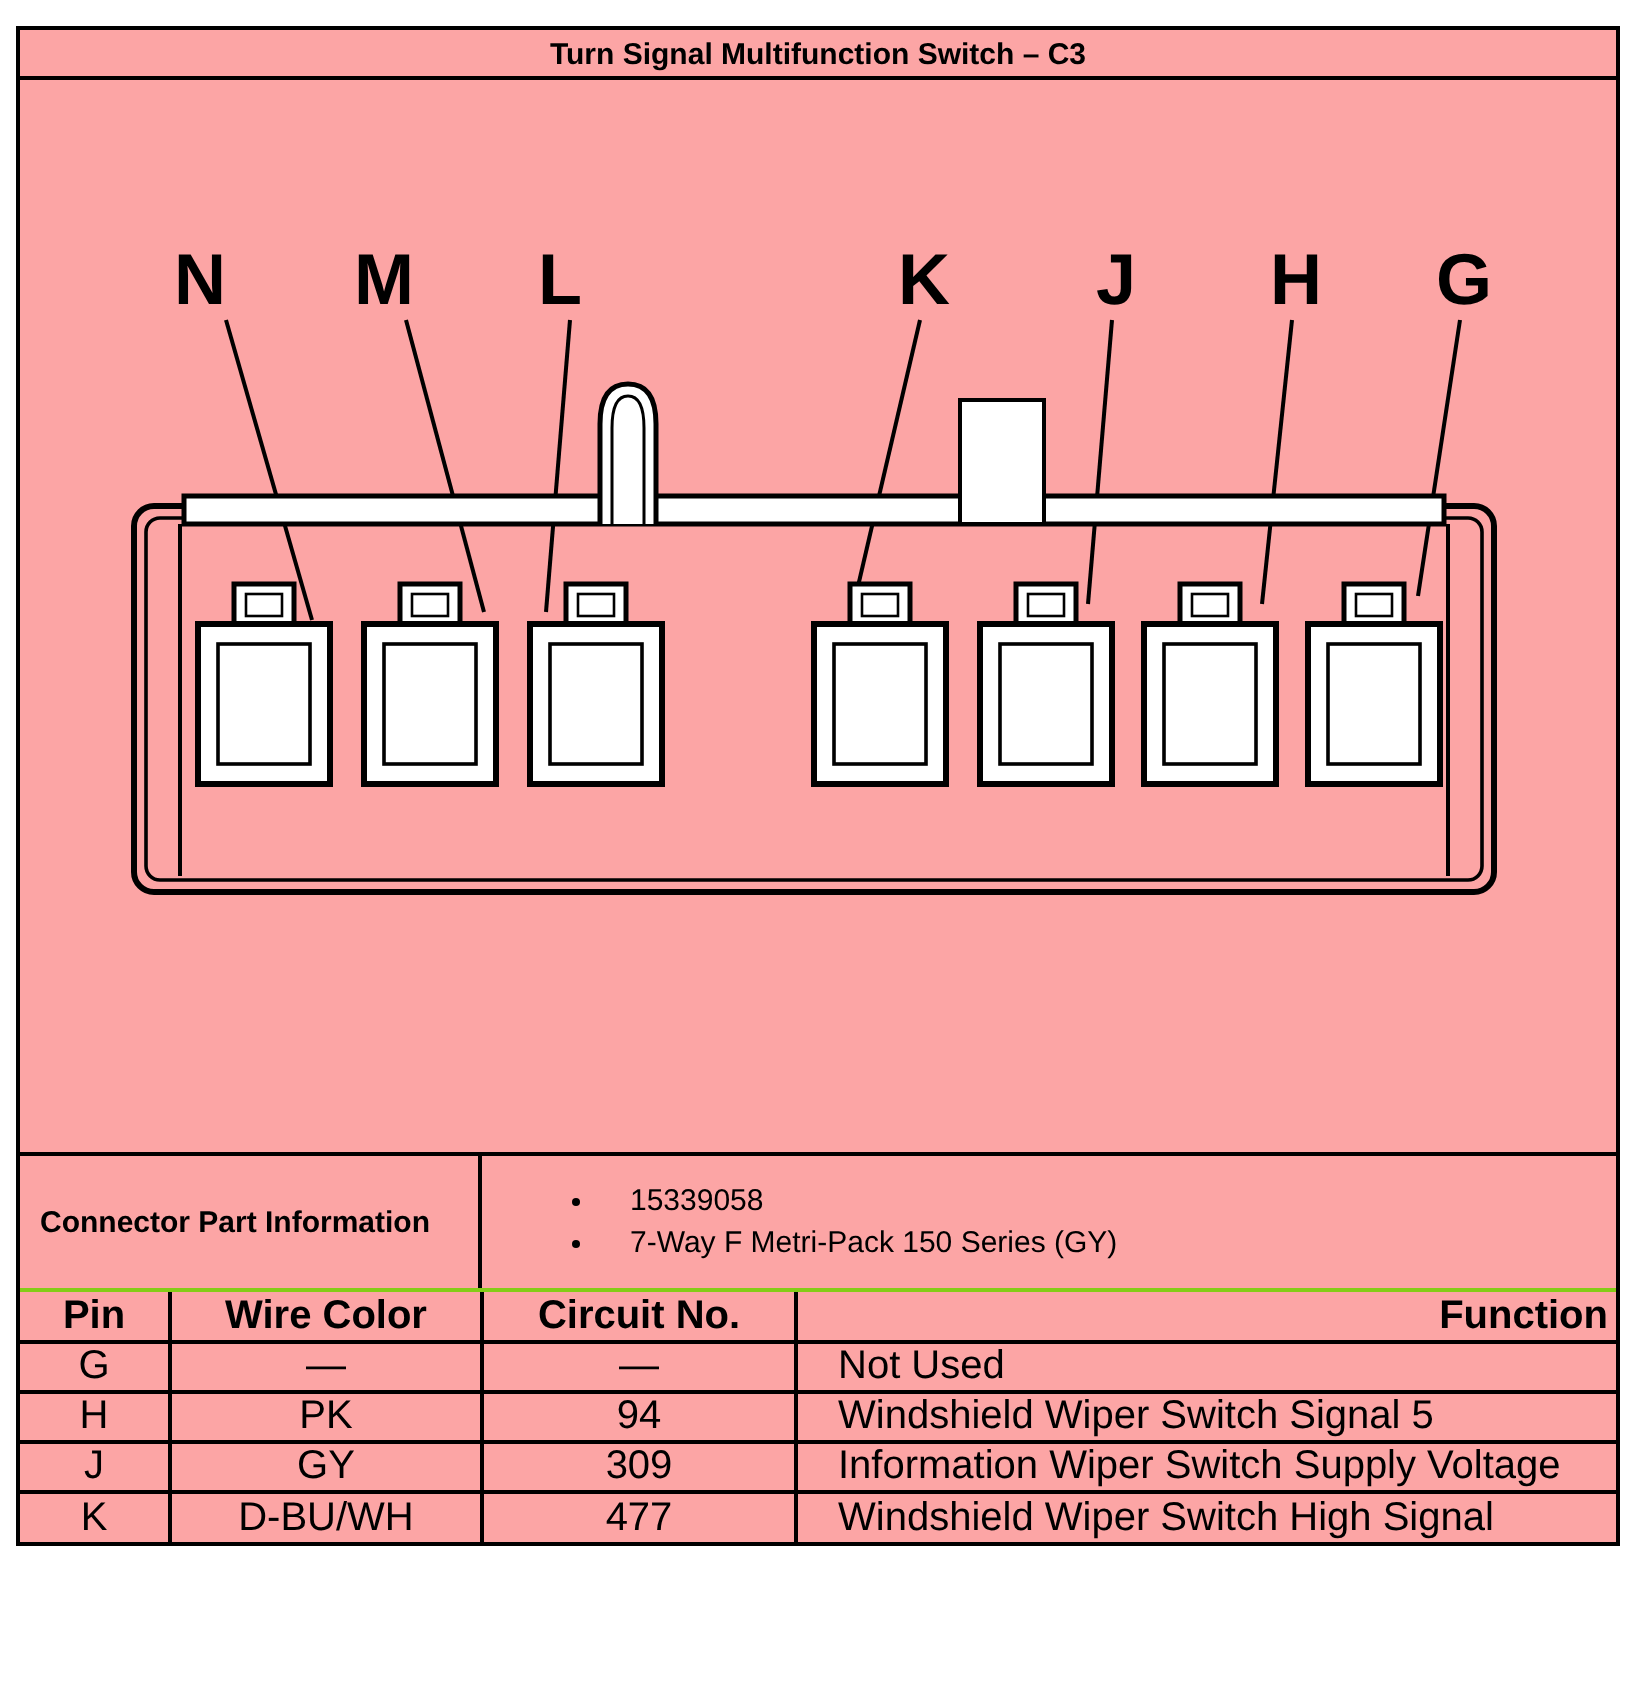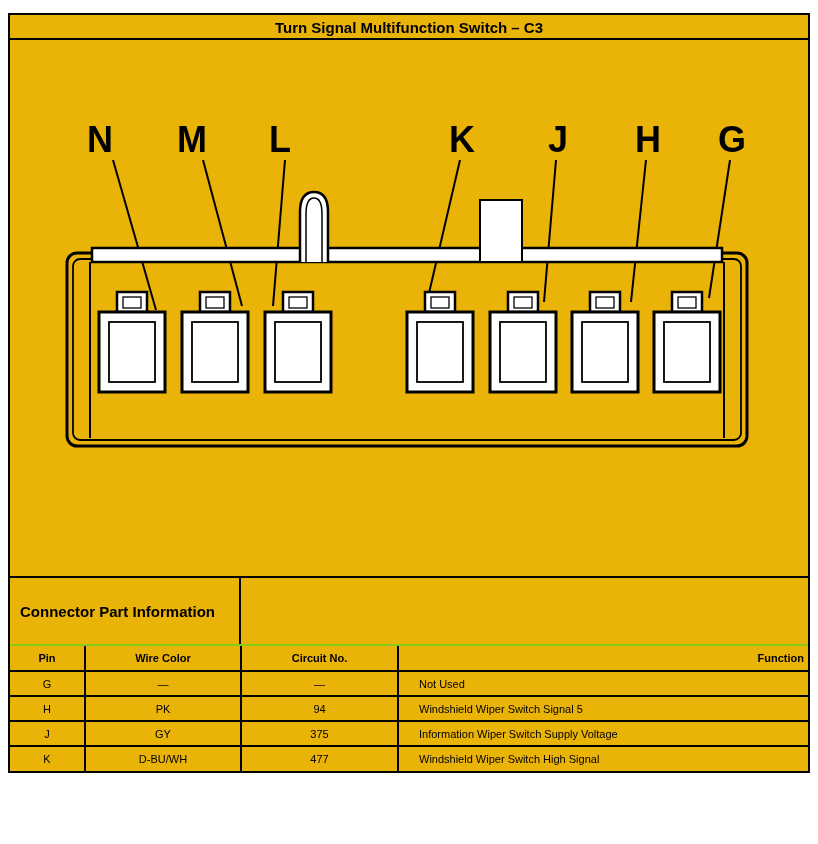--- a/index.html
+++ b/index.html
@@ -9,21 +9,21 @@
     background: #ffffff;
     width: 818px;
     height: 844px;
     font-family: "Liberation Sans", sans-serif;
     color: #000;
   }
   .sheet {
     width: 802px;
     margin: 13px 0 0 8px;
     border: 2px solid #000;
-    background: #eab308;
+    background: #fca5a5;
   }
   .title-row {
     height: 25px;
     line-height: 25px;
     text-align: center;
     font-weight: bold;
     font-size: 15px;
     border-bottom: 2px solid #000;
   }
   .diagram-row {
@@ -71,21 +71,21 @@
     border-collapse: collapse;
     font-size: 15px;
     table-layout: fixed;
   }
   .pin-table th, .pin-table td {
     border-right: 2px solid #000;
     border-bottom: 2px solid #000;
     height: 25px;
     padding: 0 4px;
     text-align: center;
-    font-size: 11px;
+    font-size: 20px;
     overflow: hidden;
     white-space: nowrap;
   }
   .pin-table th { font-weight: bold; }
   .pin-table th:last-child, .pin-table td:last-child { border-right: none; text-align: right; }
   .pin-table tr:last-child td { border-bottom: none; }
   .pin-table td.fn { text-align: left; padding-left: 20px; }
   .pin-table td.pin-col { text-align: left; padding-left: 8px; }
   .pin-table td.pin-col.centered { text-align: center; padding-left: 4px; }
 </style>
@@ -185,20 +185,26 @@
           <rect x="668" y="257" width="18" height="11" stroke-width="1.3"></rect>
           <rect x="644" y="272" width="66" height="80" stroke-width="3"></rect>
           <rect x="654" y="282" width="46" height="60" stroke-width="1.8"></rect>
         </g>
       </g>
     </svg>
   </div>
 
   <div class="part-info-row">
     <div class="part-info-label">Connector Part Information</div>
+    <div class="part-info-values">
+      <ul>
+        <li>15339058</li>
+        <li>7-Way F Metri-Pack 150 Series (GY)</li>
+      </ul>
+    </div>
   </div>
 
   <table class="pin-table">
     <colgroup>
       <col style="width:75px">
       <col style="width:156px">
       <col style="width:157px">
       <col>
     </colgroup>
     <thead>
@@ -218,21 +224,21 @@
       </tr>
       <tr>
         <td class="pin-col centered">H</td>
         <td>PK</td>
         <td>94</td>
         <td class="fn">Windshield Wiper Switch Signal 5</td>
       </tr>
       <tr>
         <td class="pin-col centered">J</td>
         <td>GY</td>
-        <td>375</td>
+        <td>309</td>
         <td class="fn">Information Wiper Switch Supply Voltage</td>
       </tr>
       <tr>
         <td class="pin-col centered">K</td>
         <td>D-BU/WH</td>
         <td>477</td>
         <td class="fn">Windshield Wiper Switch High Signal</td>
       </tr>
     </tbody>
   </table>

